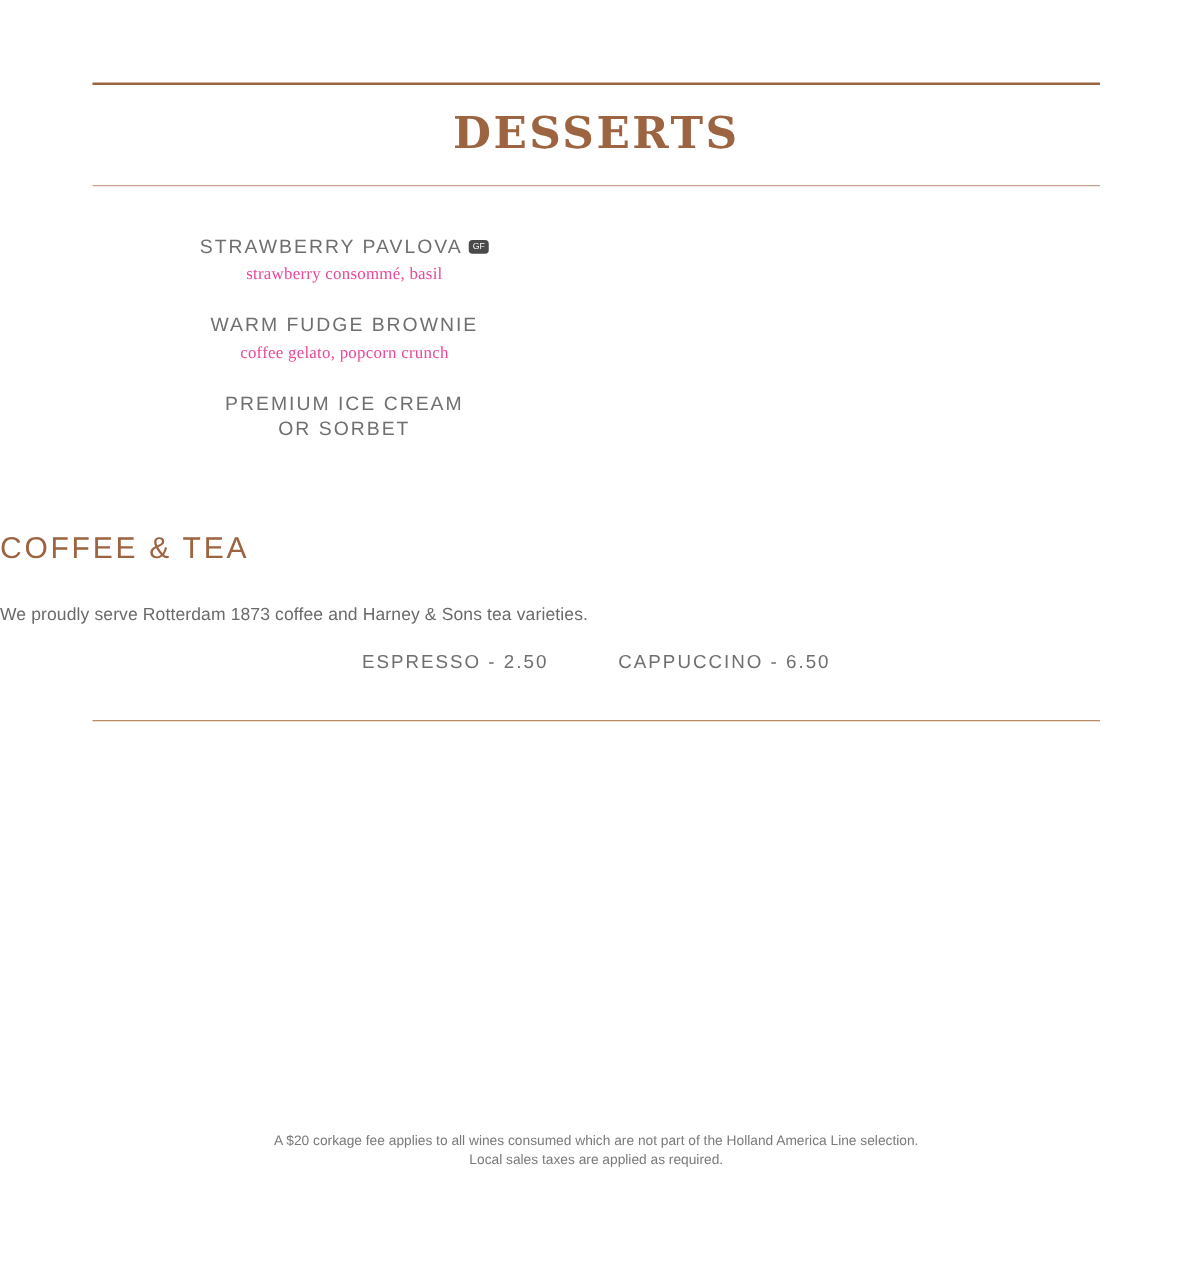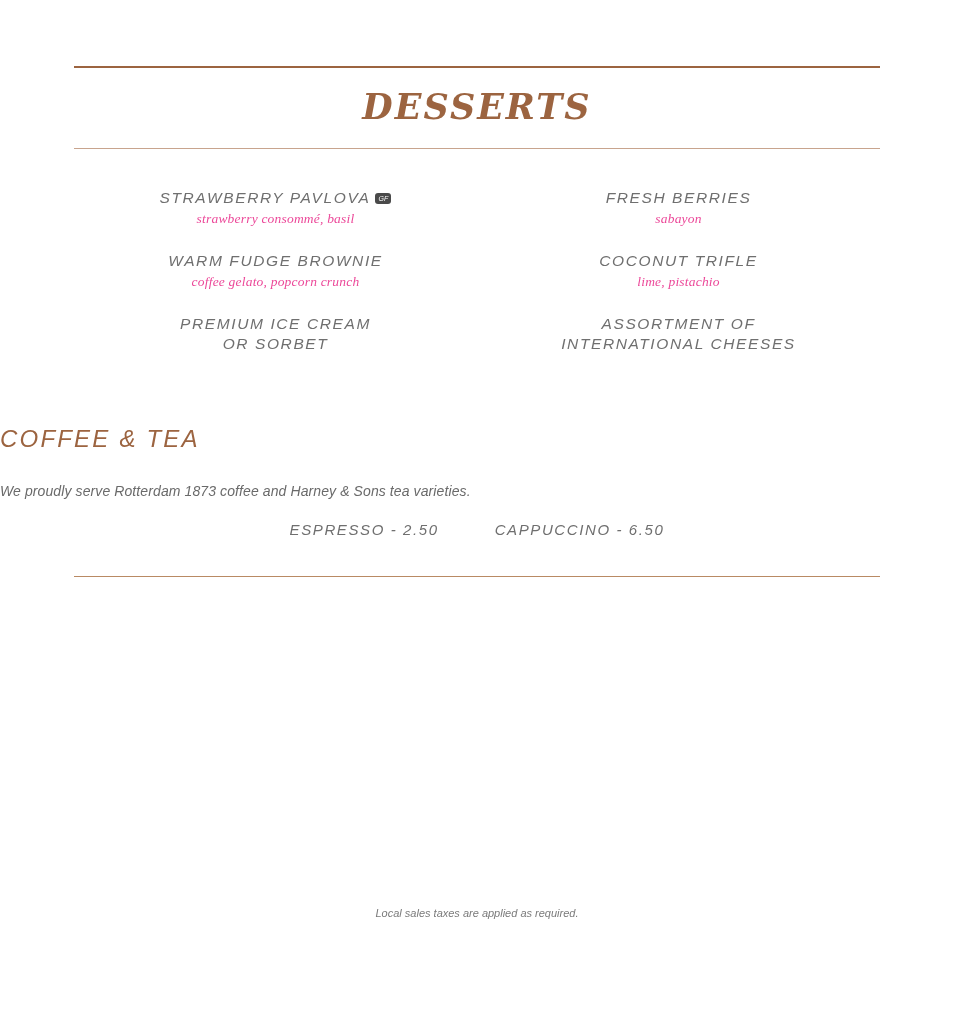--- a/index.html
+++ b/index.html
@@ -12,21 +12,20 @@
     height: 1024px;
     font-family: "Liberation Sans", sans-serif;
     color: #6a6a6a;
     position: relative;
     overflow: hidden;
   }
   .page {
     width: 954px;
     height: 728px;
     position: relative;
-    font-style: italic;
   }
   .rule-top {
     position: absolute;
     left: 74px;
     top: 66px;
     width: 806px;
     height: 2px;
     background: #9c6440;
   }
   .rule-under-title {
@@ -163,45 +162,32 @@
       <div class="dish">
         <div class="dish-name">WARM FUDGE BROWNIE</div>
         <div class="dish-desc">coffee gelato, popcorn crunch</div>
       </div>
       <div class="dish tall">
         <div class="dish-name">PREMIUM ICE CREAM
 OR SORBET</div>
       </div>
     </div>
 
-    <div class="col">
-      <div class="dish">
-        <div class="dish-name">FRESH BERRIES</div>
-        <div class="dish-desc">sabayon</div>
-      </div>
-      <div class="dish">
-        <div class="dish-name">COCONUT TRIFLE</div>
-        <div class="dish-desc">lime, pistachio</div>
-      </div>
-      <div class="dish tall">
-        <div class="dish-name">ASSORTMENT OF
-INTERNATIONAL CHEESES</div>
-      </div>
-    </div>
 
   </div>
 
   <div class="coffee-block">
     <div class="coffee-title">COFFEE &amp; TEA</div>
     <div class="coffee-note">We proudly serve Rotterdam 1873 coffee and Harney &amp; Sons tea varieties.</div>
     <div class="coffee-prices">
       <div>ESPRESSO - 2.50</div>
       <div>CAPPUCCINO - 6.50</div>
     </div>
   </div>
 
   <div class="rule-bottom"></div>
 
   <div class="footer">
+    <div>A $20 corkage fee applies to all wines consumed which are not part of the Holland America Line selection.</div>
     <div>Local sales taxes are applied as required.</div>
   </div>
 
 </div>
 
 </body></html>

